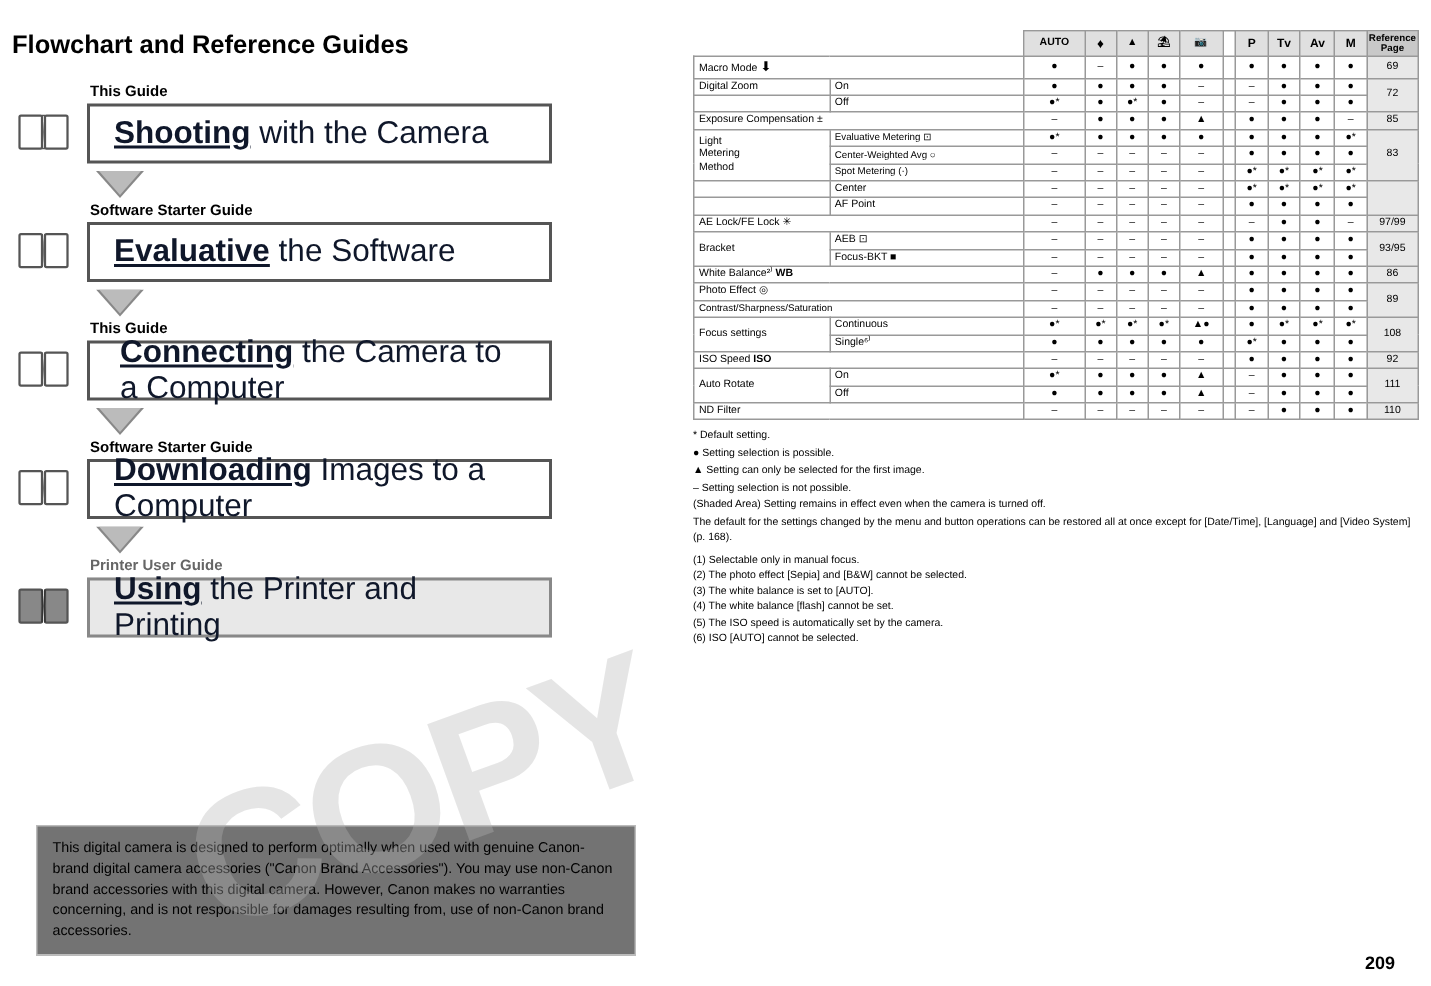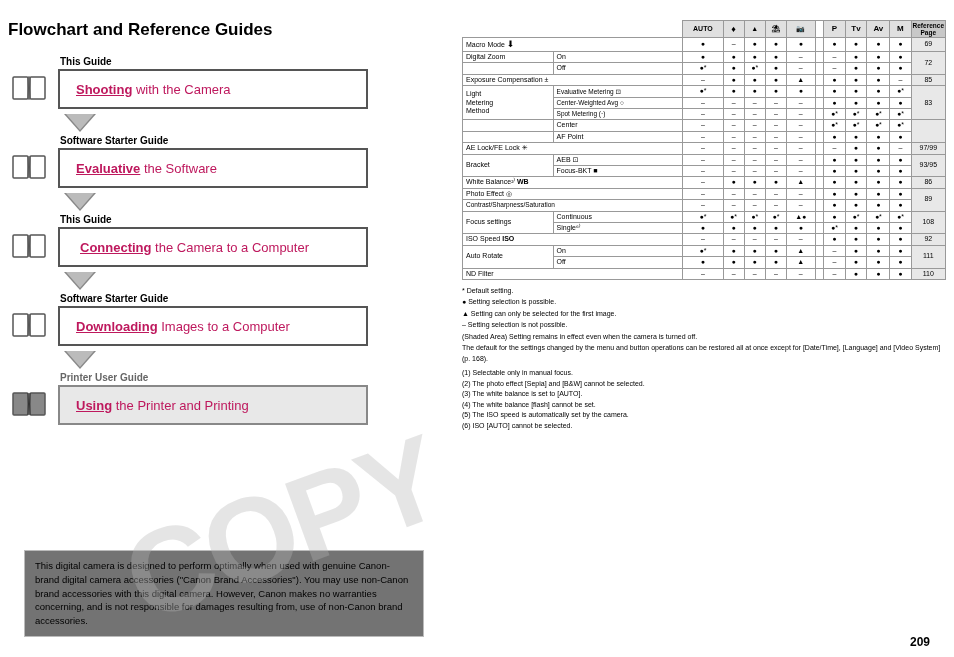--- a/index.html
+++ b/index.html
@@ -62,23 +62,23 @@
       border: 2px solid #555;
       background: #fff;
     }
 
     .flow-banner-gray {
       border: 2px solid #888;
       background: #e8e8e8;
     }
 
     .flow-banner-text {
-      font-size: 13px;
+      font-size: 21px;
       font-weight: normal;
-      color: #be185d;
+      color: #0f172a;
     }
 
     .flow-banner-text b {
       font-weight: bold;
       text-decoration: underline;
     }
 
     
     .bottom-note {
       position: absolute;

